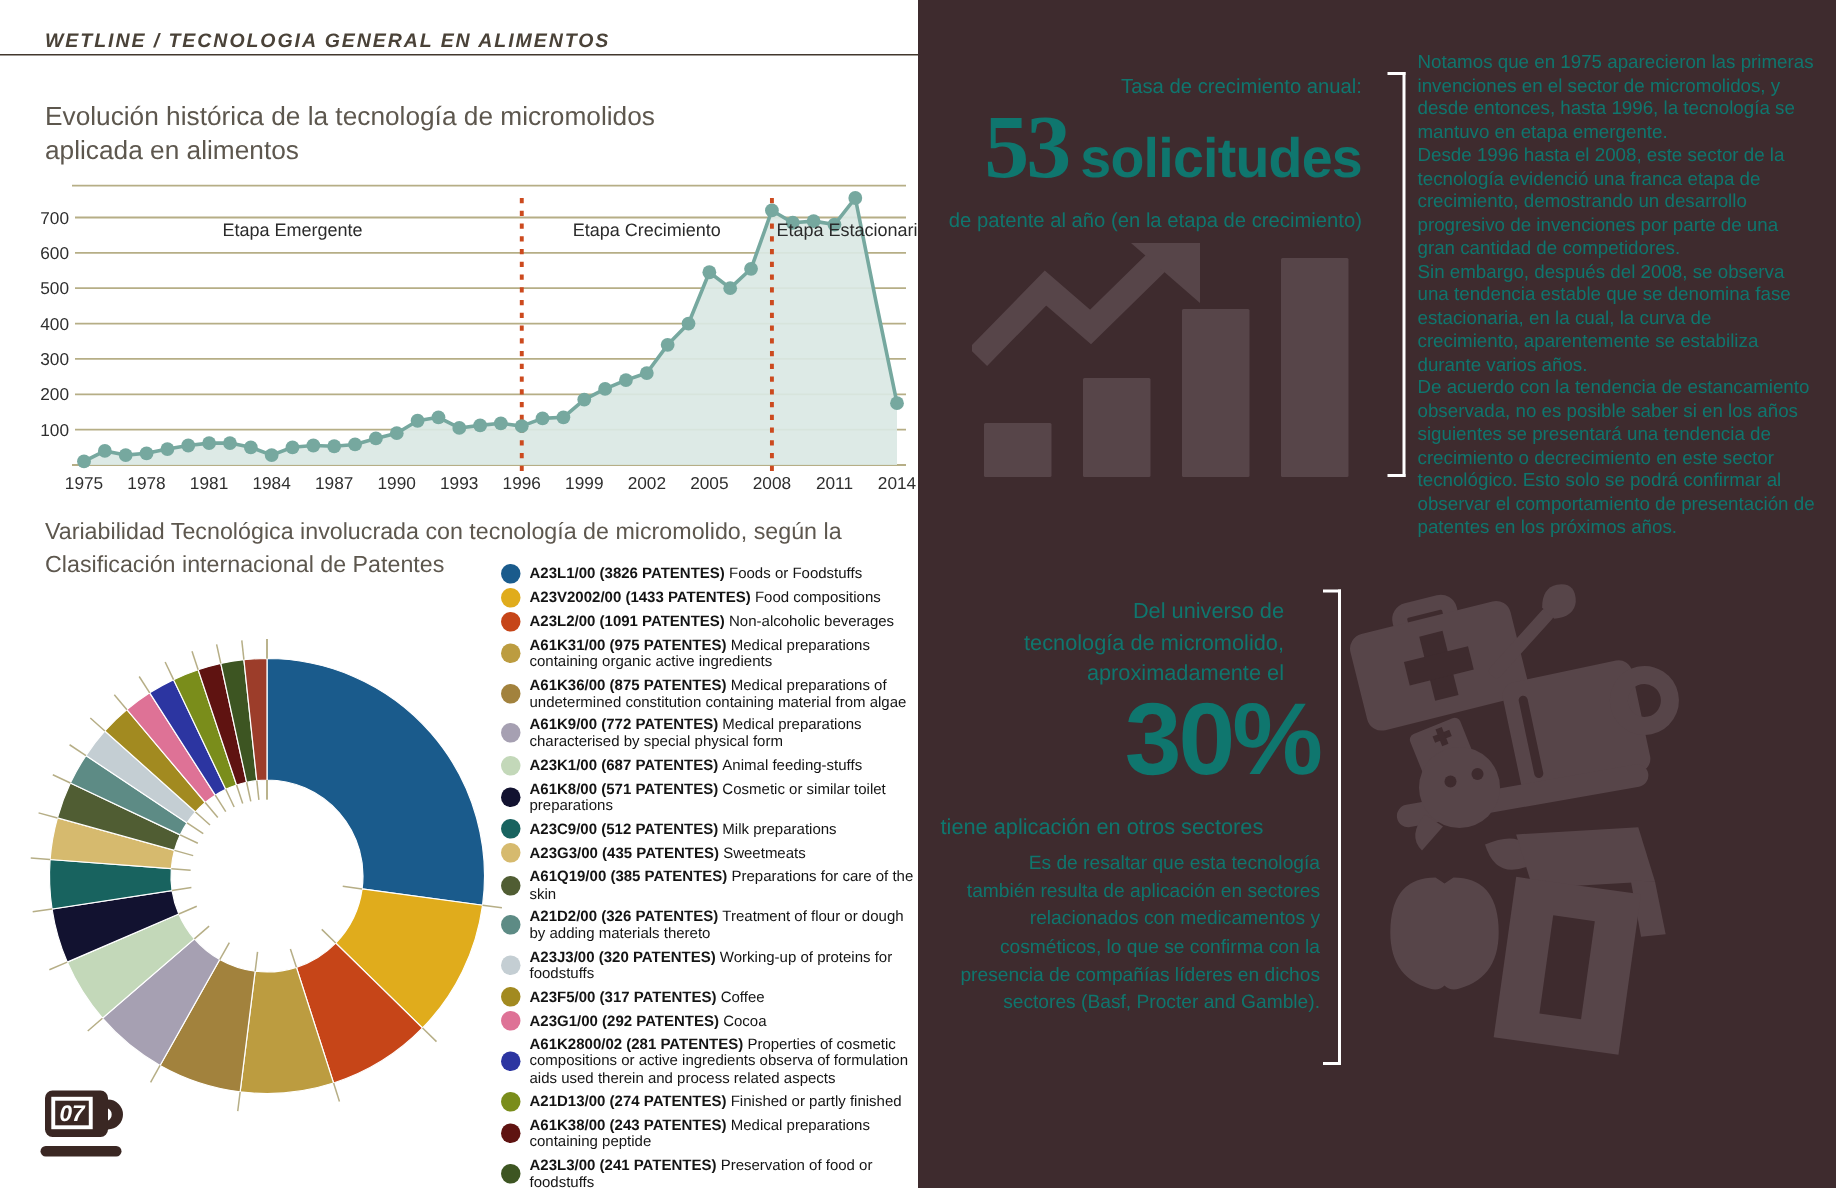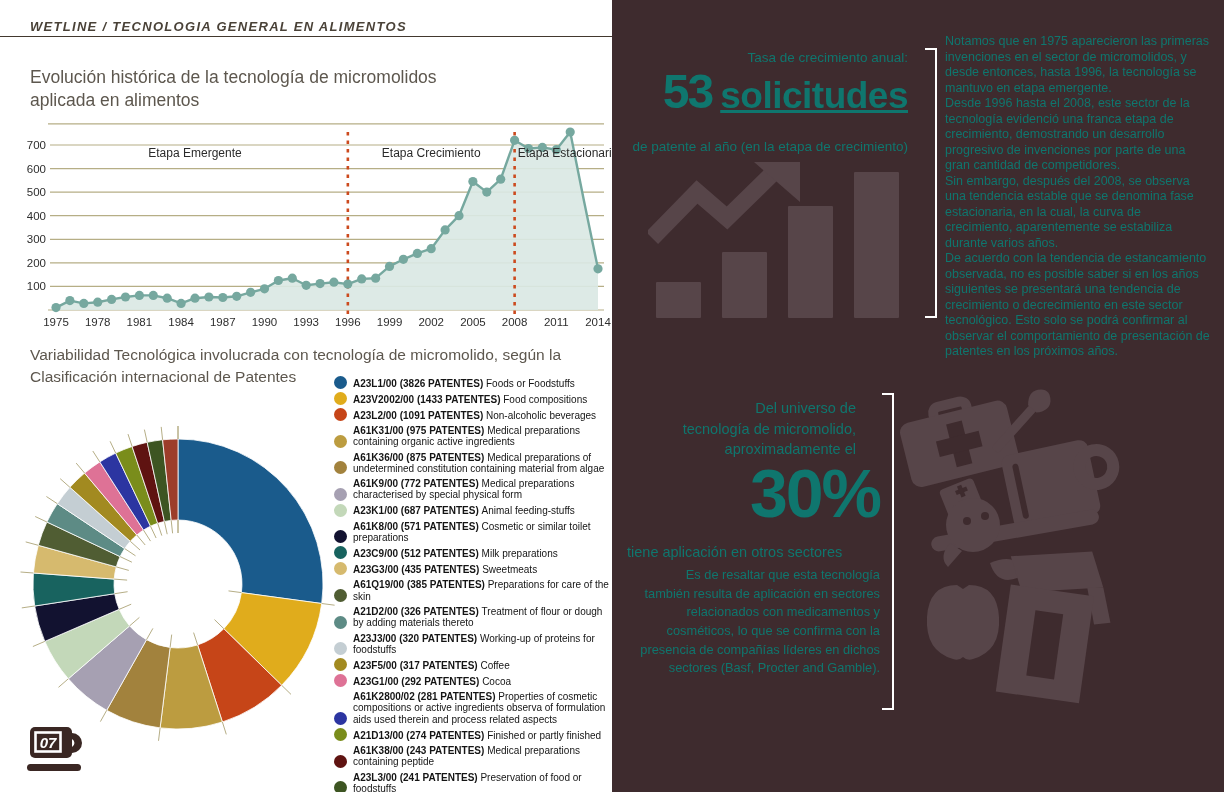--- a/index.html
+++ b/index.html
@@ -8,33 +8,33 @@
   .abs{position:absolute;}
   
   .kicker{left:30px;top:19px;font-size:13px;font-weight:bold;font-style:italic;
           letter-spacing:1.3px;color:#4a4238;}
   .header-rule{left:0;top:36px;width:612px;height:1px;background:#42382e;}
   .chart-title{left:30px;top:66px;width:430px;font-size:17.5px;color:#5d574e;line-height:1.3;}
   #line-chart{left:22px;top:118px;width:590px;height:214px;}
   .pie-title{left:30px;top:344px;width:570px;font-size:15.5px;color:#5d574e;line-height:1.4;}
   #donut{left:16px;top:398px;width:330px;height:372px;}
   #legend{left:334px;top:376px;width:278px;}
-  .legend-item{display:flex;align-items:flex-end;margin-bottom:3px;}
+  .legend-item{display:flex;align-items:center;margin-bottom:3px;}
   .bullet{width:13px;height:13px;border-radius:50%;margin-right:6px;flex:0 0 13px;}
   .legend-text{font-size:10px;line-height:1.13;color:#141414;padding-top:1px;}
   .legend-text b{font-weight:bold;}
   #page-badge{left:26px;top:724px;width:66px;height:54px;font-style:italic;}
   
   .panel{left:612px;top:0;width:612px;height:792px;background:#3E2B2E;}
   .white{color:#0f766e;}
   .growth-kicker{left:637px;top:50px;width:271px;text-align:right;font-size:13.5px;}
   .growth-number{left:607px;top:68px;width:301px;display:flex;justify-content:flex-end;
                  align-items:baseline;}
-  .n-big{font-size:48px;font-weight:bold;letter-spacing:-2px;line-height:1;}
-  .n-unit{font-size:37px;font-weight:bold;margin-left:8px;letter-spacing:-0.5px;text-decoration:underline;}
+  .n-big{font-size:60px;font-weight:bold;letter-spacing:-2px;line-height:1;font-family:Liberation Serif, serif;}
+  .n-unit{font-size:37px;font-weight:bold;margin-left:8px;letter-spacing:-0.5px;}
   .growth-sub{left:617px;top:139px;width:291px;text-align:right;font-size:13.5px;}
   #bars-icon{left:648px;top:162px;width:262px;height:158px;}
   .bracket{width:10px;border-top:2px solid #fff;border-right:2px solid #fff;
            border-bottom:2px solid #fff;}
   .bracket1{left:925px;top:48px;height:266px;}
   .bracket2{left:882px;top:393px;height:313px;}
   .growth-para{left:945px;top:34px;width:266px;font-size:12.5px;line-height:1.24;
                white-space:pre-line;}
   .universe-intro{left:613px;top:398px;width:243px;text-align:right;font-size:14.5px;
                   line-height:1.42;white-space:pre-line;}

